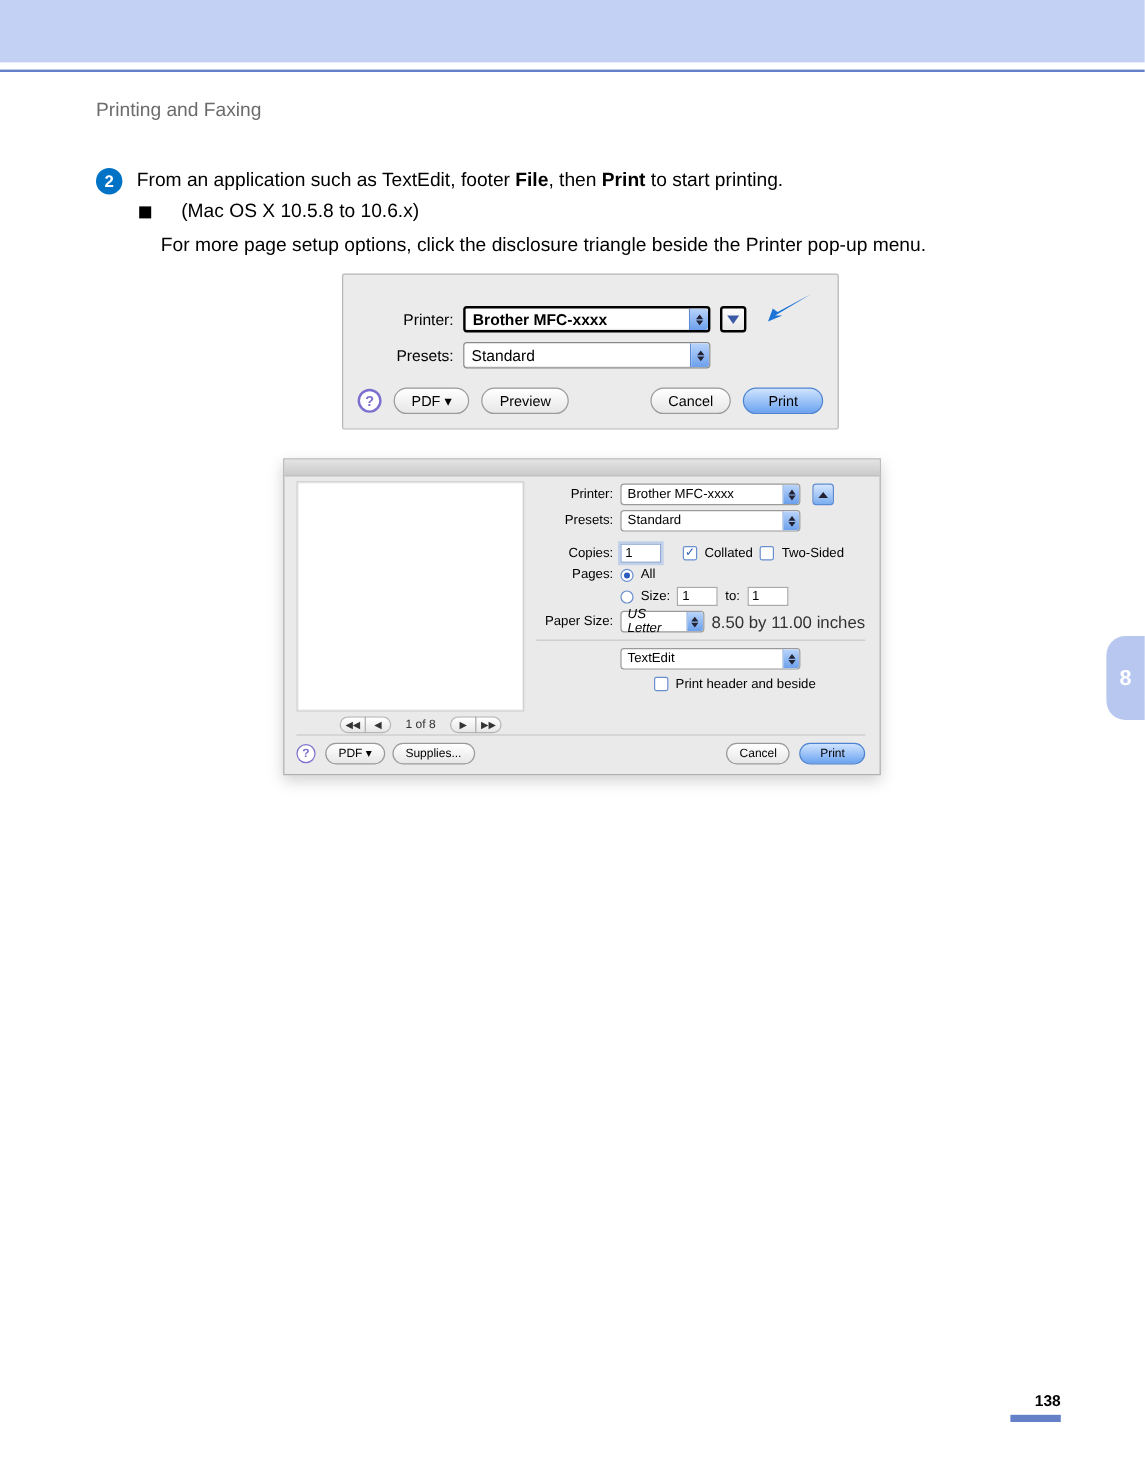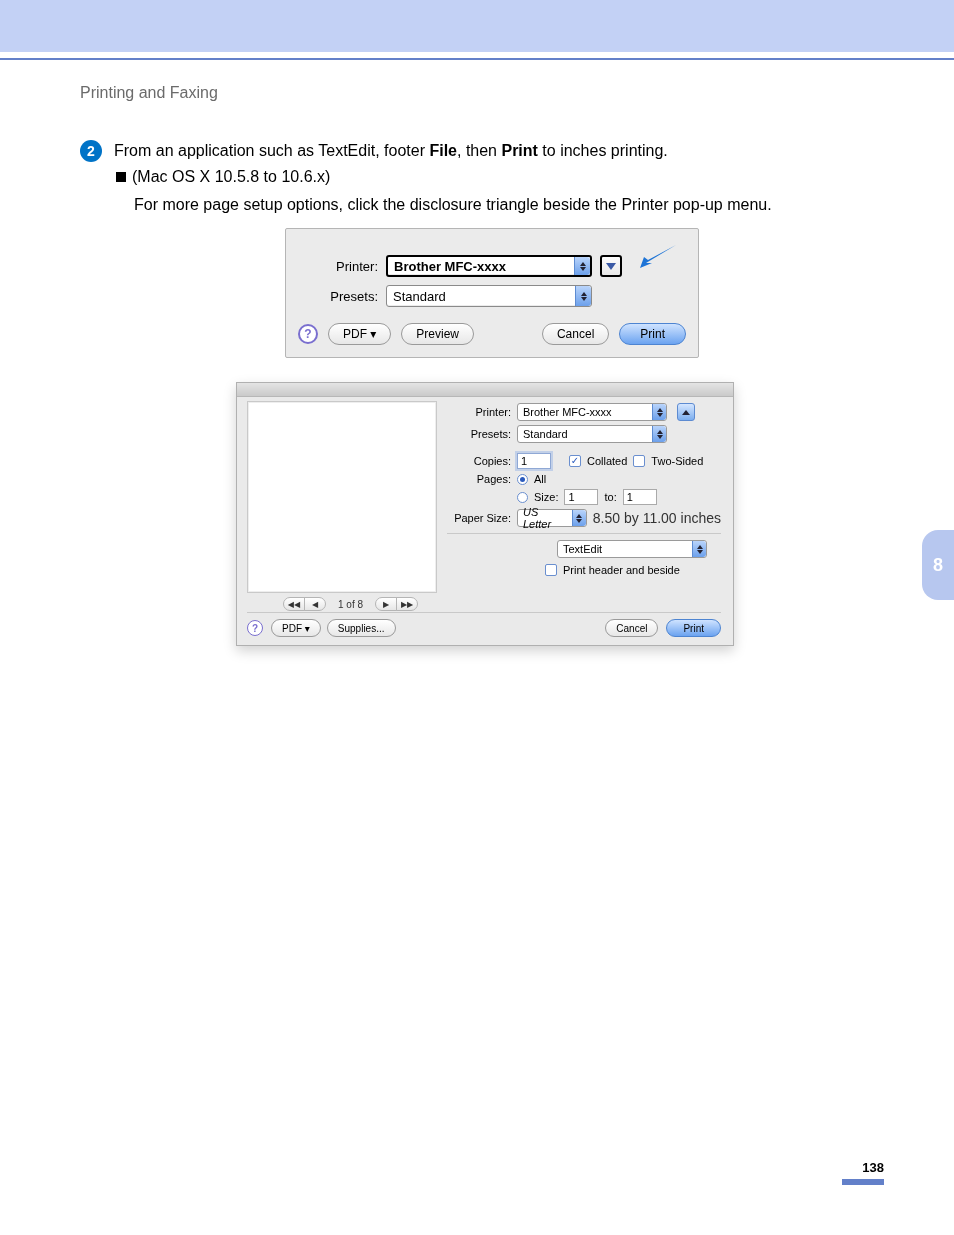--- a/index.html
+++ b/index.html
@@ -53,21 +53,21 @@
   .step-text {
     font-size: 16px;
     color: #000;
   }
   .step-text b { font-weight: bold; }
   .sub-row {
     position: absolute;
     left: 116px; top: 168px;
     display: flex;
     align-items: center;
-    gap: 6px;
+    gap: 25px;
   }
   .black-square {
     width: 10px; height: 10px;
     background: #000;
   }
   .sub-text {
     font-size: 16px;
   }
   .sub-text2 {
     position: absolute;
@@ -347,21 +347,21 @@
 
 <div class="page">
   <div class="topband"></div>
   <div class="topline"></div>
 
   <div class="section-header">Printing and Faxing</div>
 
   <div class="step-row">
     <div class="step-badge">2</div>
     <div class="step-text">
-      <span>From an application such as TextEdit, footer </span><b>File</b><span>, then </span><b>Print</b><span> to inches printing.</span>
+      <span>From an application such as TextEdit, footer </span><b>File</b><span>, then </span><b>Print</b><span> to start printing.</span>
     </div>
   </div>
 
   <div class="sub-row">
     <div class="black-square"></div>
     <div class="sub-text">(Mac OS X 10.5.8 to 10.6.x)</div>
   </div>
   <div class="sub-text2">For more page setup options, click the disclosure triangle beside the Printer pop-up menu.</div>
 
   <div class="dialog1">
@@ -461,21 +461,21 @@
           <span>US Letter</span>
           <div class="select-arrows"></div>
         </div>
         <span style="font-size:14px; color:#333;">8.50 by 11.00 inches</span>
       </div>
 
       <div class="hr"></div>
 
       <div class="d2-line">
         <div class="d2-label"></div>
-        <div class="select2" style="max-width:150px;margin-left:40px;">
+        <div class="select2" style="max-width:150px;">
           <span>TextEdit</span>
           <div class="select-arrows"></div>
         </div>
       </div>
       <div class="d2-line" style="margin-top:6px;">
         <div class="d2-label"></div>
         <div style="width:22px;"></div>
         <span class="chk" style="color:transparent;">✓</span>
         <span>Print header and beside</span>
       </div>

